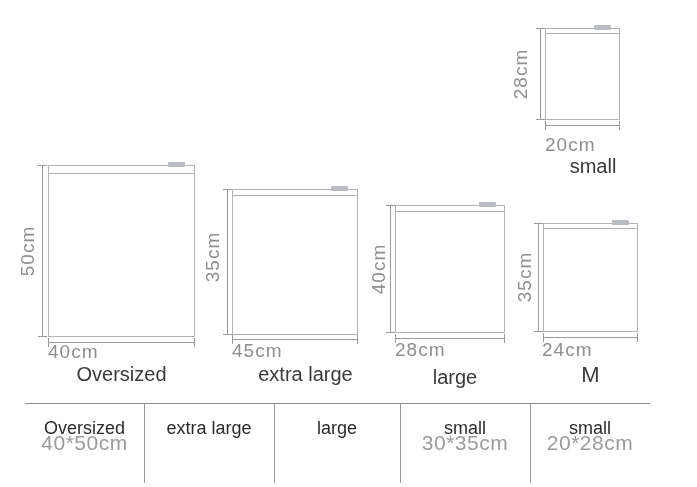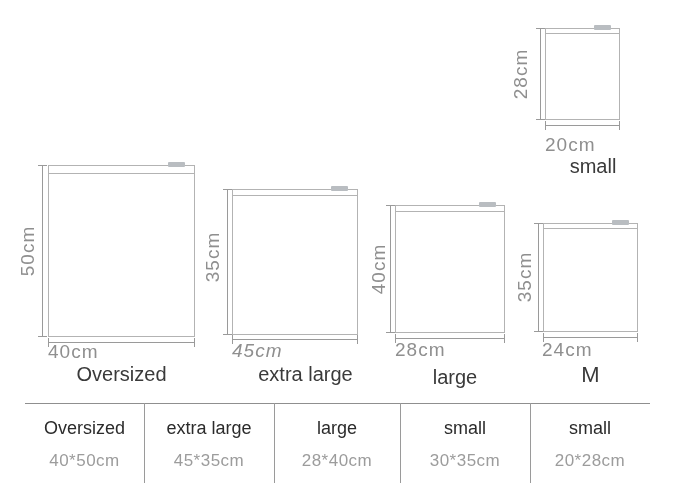--- a/index.html
+++ b/index.html
@@ -67,21 +67,21 @@
   .lblO-h{left:-4px;top:240px;}
   .dimO-h{left:48px;top:338px;width:147px;}
   .lblO-w{left:48px;top:341px;width:147px;}
   .nameO {left:48px;top:363px;width:147px;}
   
   .bagX  {left:232px;top:189px;width:126px;height:146px;}
   .bagX .seal{top:5px;} .bagX .tab{top:-4px;right:9px;}
   .dimX-v{left:223px;top:189px;height:146px;}
   .lblX-h{left:181px;top:246px;}
   .dimX-h{left:232px;top:335px;width:126px;}
-  .lblX-w{left:232px;top:340px;width:126px;font-style:italic;}
+  .lblX-w{left:232px;top:340px;width:126px;}
   .nameX {left:228px;top:363px;width:155px;}
   
   .bagL  {left:395px;top:205px;width:110px;height:128px;}
   .bagL .seal{top:5px;} .bagL .tab{top:-4px;right:8px;}
   .dimL-v{left:386px;top:205px;height:128px;}
   .lblL-h{left:347px;top:258px;}
   .dimL-h{left:395px;top:334px;width:110px;}
   .lblL-w{left:395px;top:339px;width:110px;}
   .nameL {left:395px;top:366px;width:120px;}
   
@@ -94,22 +94,22 @@
   .nameM {left:543px;top:362px;width:95px;font-size:22px;}
   
   .tbl-top{position:absolute;left:25px;top:403px;width:625px;height:1px;background:#8f8f8f;}
   .tbl-div{position:absolute;top:403px;width:1px;height:80px;background:#9a9a9a;}
   .d1{left:144px;} .d2{left:274px;} .d3{left:400px;} .d4{left:530px;}
   .tbl-name{
     position:absolute;top:416px;height:24px;line-height:24px;
     color:#2b2b2b;font-size:18px;text-align:center;white-space:nowrap;
   }
   .tbl-size{
-    position:absolute;top:450px;height:22px;line-height:22px;
-    color:#9c9c9c;font-size:17px;letter-spacing:0.5px;text-align:center;white-space:nowrap;
+    position:absolute;top:432px;height:22px;line-height:22px;
+    color:#9c9c9c;font-size:21px;letter-spacing:0.5px;text-align:center;white-space:nowrap;
   }
   .c1{left:25px;width:119px;} .c2{left:144px;width:130px;}
   .c3{left:274px;width:126px;} .c4{left:400px;width:130px;} .c5{left:530px;width:120px;}
 </style>
 </head>
 <body>
 
 <div class="canvas">
 
   <div class="bag bagS">
@@ -168,18 +168,16 @@
   <div class="tbl-div d3"></div>
   <div class="tbl-div d4"></div>
 
   <div class="tbl-name c1">Oversized</div>
   <div class="tbl-name c2">extra large</div>
   <div class="tbl-name c3">large</div>
   <div class="tbl-name c4">small</div>
   <div class="tbl-name c5">small</div>
 
   <div class="tbl-size c1">40*50cm</div>
-  <div class="tbl-size c2">45*35cm</div>
-  <div class="tbl-size c3">28*40cm</div>
   <div class="tbl-size c4">30*35cm</div>
   <div class="tbl-size c5">20*28cm</div>
 
 </div>
 
 </body></html>

